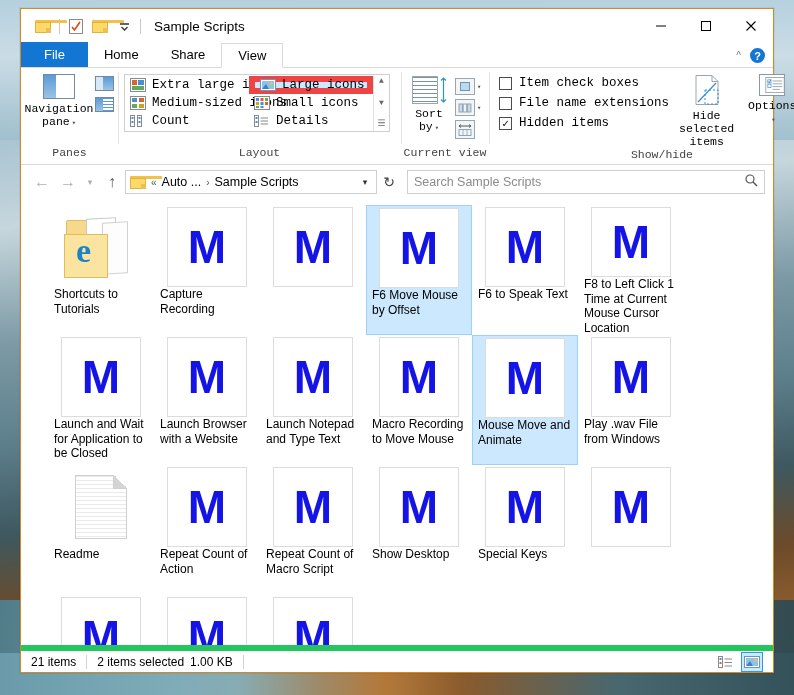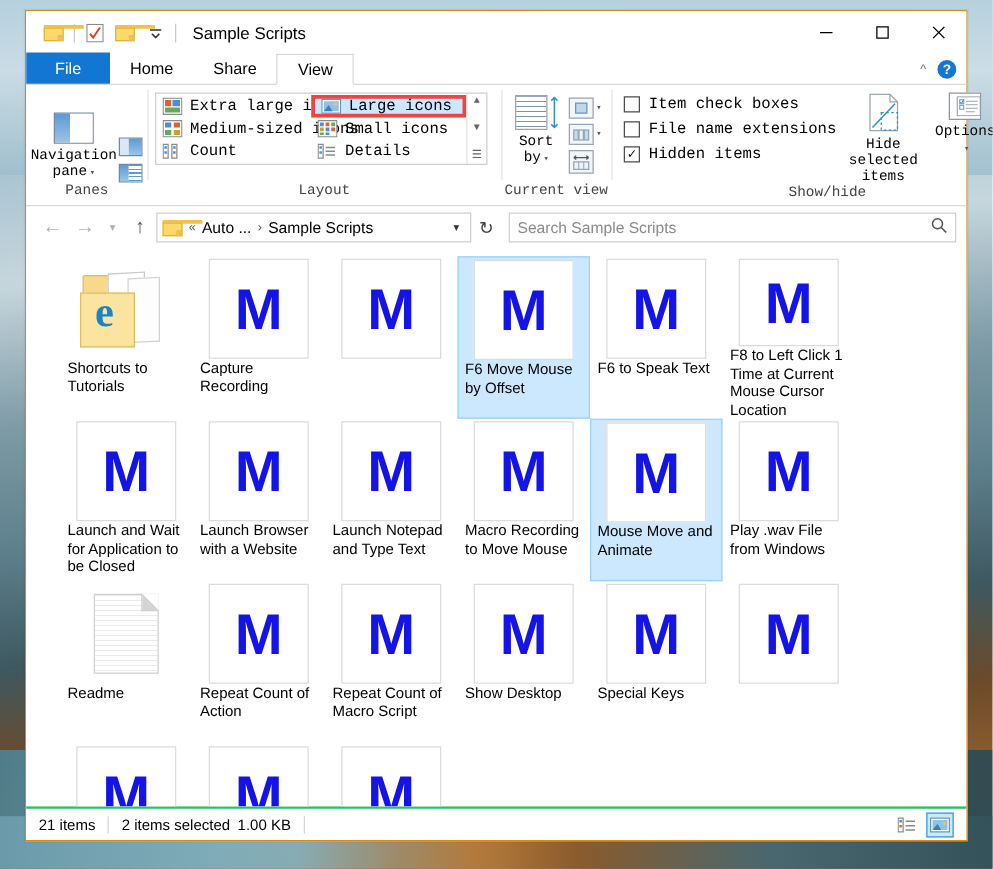--- a/index.html
+++ b/index.html
@@ -98,21 +98,21 @@
   .navpane-ico.small { width:19px; height:15px; }
   .navpane-ico.small .l { width:7px; }
   .mini-col { display:flex; flex-direction:column; gap:6px; margin-left:4px; padding-top:4px;}
 
   .layout-box {
     border:1px solid #cfcfcf; width:266px; height:58px; display:flex; background:#fff;
   }
   .layout-list { flex:1; display:flex; flex-direction:column; padding:1px 0; }
   .layout-col { display:flex; flex-direction:column; }
   .lay-item { display:flex; align-items:center; gap:6px; height:18px; padding:0 5px; font-size:12.5px; color:#000; white-space:nowrap;}
-  .lay-item.sel { background:#cce8ff; border:3px solid #ef4444; }
+  .lay-item.sel { background:#cce8ff; border:6px solid #ef4444; }
   .layout-scroll { width:16px; border-left:1px solid #e2e2e2; display:flex; flex-direction:column;
                    align-items:center; justify-content:space-between; padding:2px 0; }
   .layout-scroll span { font-size:8px; color:#666; line-height:1; }
 
   .vwico { width:16px; height:14px; flex:none; position:relative; }
 
   .chk-item { display:flex; align-items:center; gap:7px; height:20px; font-size:12.5px; color:#000; white-space:nowrap;}
   .chkbox { width:13px; height:13px; border:1px solid #4c4c4c; background:#fff; display:flex; align-items:center; justify-content:center; font-size:11px; color:#000;}
 
   .sortcol { display:flex; align-items:flex-start; padding-top:2px;}
@@ -175,21 +175,21 @@
   .docico .page {
     position:absolute; inset:0; background:
       repeating-linear-gradient(180deg,#eaeaea 0 1px, #fff 1px 4px);
     border:1px solid #cfcfcf;
   }
   .docico .corner { position:absolute; right:0; top:0; width:14px; height:14px;
      background:linear-gradient(225deg,#fff 50%, #d4d4d4 50%); border-left:1px solid #cfcfcf; border-bottom:1px solid #cfcfcf;}
 
   
   .statusbar {
-    height:27px; border-top:2px solid #22c55e; background:#fff; display:flex; align-items:center;
+    height:27px; border-top:6px solid #22c55e; background:#fff; display:flex; align-items:center;
     padding:0 6px 0 10px; font-size:12px; color:#000; flex:none;
   }
   .st-sep { width:1px; height:14px; background:#d4d4d4; margin:0 10px; }
   .st-right { margin-left:auto; display:flex; align-items:center; gap:4px; padding-right:4px;}
   .viewtog { width:22px; height:20px; display:flex; align-items:center; justify-content:center; }
   .viewtog.active { border:1px solid #2e9bd6; background:#cce8ff; }
 </style>
 </head>
 <body>
 
@@ -256,21 +256,21 @@
     <div class="tab active">View</div>
     <div class="tabrow-right">
       <span class="chev-up">^</span>
       <span class="help-ico">?</span>
     </div>
   </div>
 
   <div class="ribbon">
 
     <div class="rgroup" style="width:97px">
-      <div class="rgroup-body" style="justify-content:flex-start;align-items:flex-end;">
+      <div class="rgroup-body" style="justify-content:flex-start;align-items:flex-start;">
         <div class="bigbtn">
           <span class="navpane-ico">
               <span class="l"></span>
               <span class="r"></span>
             </span>
           <span class="lbl">
             <span>Navigation</span><br>
             <span>pane</span><span class="drop-tri">▾</span>
           </span>
         </div>

